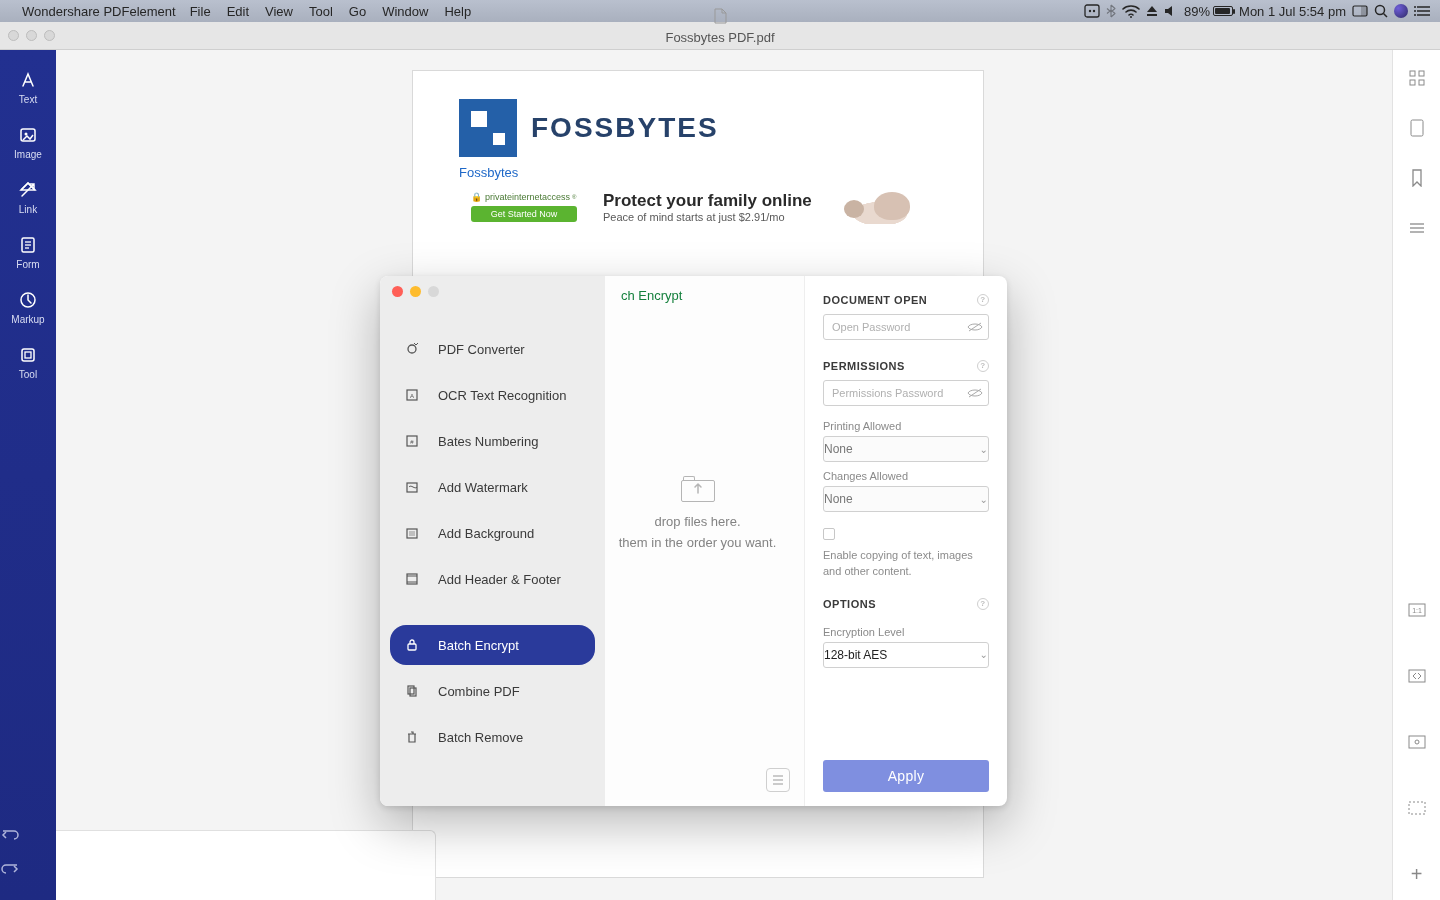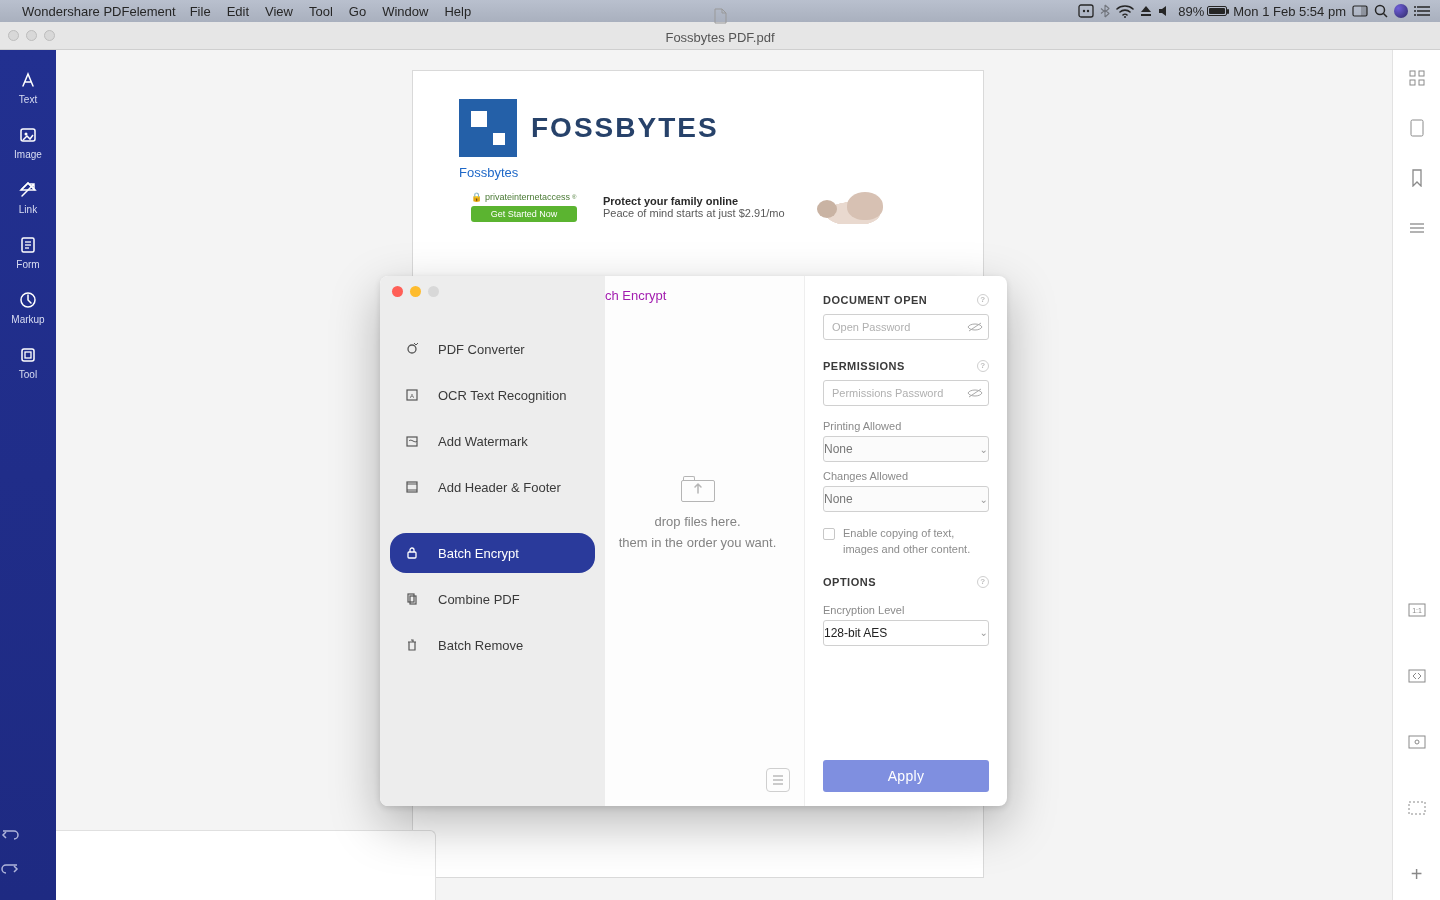--- a/index.html
+++ b/index.html
@@ -45,21 +45,21 @@
 .logo-box::before, .logo-box::after{ content:""; position:absolute; background:#fff;}
 .logo-box::before{ width:16px; height:16px; left:12px; top:12px;}
 .logo-box::after{ width:12px; height:12px; right:12px; bottom:12px;}
 .logo-text{ font-size:28px; font-weight:700; letter-spacing:2px; color:#27426a;}
 .brand-link{ font-size:13px; color:#1e68c8; margin-top:8px; display:block;}
 .ad-banner{ margin-top:10px; display:flex; align-items:center; gap:14px; border:0; }
 .ad-left{ width:130px; text-align:center; }
 .pia-badge{ font-size:9px; color:#4a7a35; display:flex; align-items:center; justify-content:center; gap:2px;}
 .get-started{ background:#5bb430; color:#fff; font-size:9px; padding:3px 20px; border-radius:3px; display:inline-block; margin-top:4px;}
 .ad-mid{}
-.ad-mid .h{ font-weight:700; font-size:11px; color:#2a2a2a;}
+.ad-mid .h{ font-weight:700; font-size:17px; color:#2a2a2a;}
 .ad-mid .s{ font-size:11px; color:#595959;}
 .ad-img{ width:90px; height:34px; background: radial-gradient(ellipse at 60% 70%, #e9d9cf 35%, #fff 36%); border-radius:2px; position:relative; overflow:hidden;}
 .ad-img::before{content:""; position:absolute; width:36px; height:28px; right:6px; top:2px; background:#d7c1b3; border-radius:50% 50% 45% 45%;}
 .ad-img::after{content:""; position:absolute; width:20px; height:18px; left:18px; top:10px; background:#c9b3a3; border-radius:50%;}
 
 
 .bottom-panel{ position:absolute; left:0; bottom:0; width:380px; height:70px; background:#fff; border:1px solid #e0e0e0; border-left:none; border-bottom:none; border-radius:0 6px 0 0;}
 
 
 .right-rail{ width:48px; border-left:1px solid #e2e2e2; background:#fff; display:flex; flex-direction:column; align-items:center; padding-top:18px; gap:30px;}
@@ -74,41 +74,41 @@
 .modal-traffic{ display:flex; gap:7px; padding:10px 12px 4px;}
 .modal-traffic .td{ width:11px; height:11px; border-radius:50%;}
 .td.red{background:#ff5f57;} .td.yel{background:#febc2e;} .td.gray{background:#d8d8d8;}
 .tool-list{ padding:28px 10px 10px 10px; display:flex; flex-direction:column; gap:6px;}
 .tool-item{ display:flex; align-items:center; gap:18px; padding:12px 14px; border-radius:16px; font-size:13px; color:#3a3a3a; cursor:pointer;}
 .tool-item .ti-ic{ width:16px; height:16px; display:flex; align-items:center; justify-content:center; color:#555;}
 .tool-item.selected{ background:#2a3a9b; color:#fff;margin-top:20px;}
 .tool-item.selected .ti-ic{ color:#fff;}
 
 .modal-mid{ flex:1; background:#fdfdfd; position:relative; padding:14px 14px 14px 0; border-right:1px solid #eee;}
-.mid-title-frag{ position:absolute; top:12px; left:0; font-size:13px; color:#a21caf;}
+.mid-title-frag{ position:absolute; top:12px; left:16px; font-size:13px; color:#15803d;}
 .drop-zone{ position:absolute; left:0; right:14px; top:200px; text-align:center; color:#838383; font-size:13px; line-height:1.6;}
 .drop-icon{ margin:0 auto 10px; width:34px; height:26px; position:relative;}
 .drop-icon .folder{ width:34px; height:22px; border:1.5px solid #b5b5b5; border-radius:2px; position:absolute; bottom:0;}
 .drop-icon .tab{ width:12px; height:5px; border:1.5px solid #b5b5b5; border-bottom:none; border-radius:2px 2px 0 0; position:absolute; top:0; left:2px;}
 .drop-icon .arrow{ position:absolute; left:50%; transform:translateX(-50%); top:5px;}
 .mid-footer{ position:absolute; bottom:14px; right:14px;}
 .list-toggle{ width:24px; height:24px; border:1px solid #cfcfcf; border-radius:4px; display:flex; align-items:center; justify-content:center; color:#888;}
 
 .modal-right{ width:202px; padding:18px 18px 14px; display:flex; flex-direction:column; font-size:12px; color:#4c4c4c; position:relative;}
 .sect-h{ font-size:11px; letter-spacing:.5px; color:#3a3a3a; font-weight:600; margin-bottom:8px; display:flex; align-items:center; justify-content:space-between;}
 .sect-h .info{ width:12px;height:12px;border:1px solid #cfcfcf;border-radius:50%; text-align:center; font-size:8px; line-height:10px; color:#bdbdbd;}
 .pw-wrap{ position:relative; margin-bottom:20px;}
 .pw-input{ width:100%; height:26px; border:1px solid #d0d0d0; border-radius:3px; padding:0 26px 0 8px; font-size:11px; color:#333;}
 .pw-input::placeholder{ color:#b0b0b0;}
 .eye{ position:absolute; right:6px; top:50%; transform:translateY(-50%); color:#9a9a9a;}
 .field-label{ font-size:11px; color:#8a8a8a; margin:8px 0 4px;}
 .sel{ width:100%; height:26px; border:1px solid #d0d0d0; border-radius:3px; background:#fbfbfb; display:flex; align-items:center; justify-content:space-between; padding:0 0; font-size:12px; color:#777;}
 .sel.dark{ color:#222; background:#fff;}
 .chev{ color:#9a9a9a; font-size:10px;}
-.chk-row{ display:flex; gap:8px; margin-top:14px; margin-bottom:18px;}
+.chk-row{ display:flex; gap:8px; margin-top:14px; margin-bottom:18px;flex-direction:column;}
 .chk{ width:12px;height:12px;border:1px solid #c7c7c7;border-radius:2px; flex:0 0 auto; margin-top:2px;}
 .chk-label{ font-size:11px; color:#8c8c8c; line-height:1.45;}
 .apply-btn{ margin-top:auto; height:32px; background:#7f8fe0; color:#fff; border:none; border-radius:3px; font-size:14px; letter-spacing:.3px;}
 
 svg{ display:block;}
 </style>
 </head>
 <body>
 
 <div class="menubar">
@@ -150,21 +150,21 @@
     <svg width="14" height="12" viewBox="0 0 14 12">
         <path d="M1 4 H4 L8 1 V11 L4 8 H1 Z" fill="#262626"></path>
       </svg>
   </span>
   <span class="right-item">
     <span>89%</span>
     <span class="battery-box">
         <span class="fill"></span>
       </span>
   </span>
-  <span class="right-item">Mon 1 Feb  5:54 pm</span>
+  <span class="right-item">Mon 1 Jul  5:54 pm</span>
   <span class="right-item">
     <svg width="16" height="12" viewBox="0 0 16 12">
         <rect x="1" y="1" width="14" height="10" rx="1.5" fill="none" stroke="#262626" stroke-width="1.2"></rect>
         <rect x="9" y="1" width="6" height="10" fill="#262626" opacity=".25"></rect>
       </svg>
   </span>
   <span class="right-item">
     <svg width="14" height="14" viewBox="0 0 14 14">
         <circle cx="6" cy="6" r="4.5" fill="none" stroke="#262626" stroke-width="1.5"></circle>
         <line x1="9.5" y1="9.5" x2="13" y2="13" stroke="#262626" stroke-width="1.5"></line>
@@ -386,25 +386,43 @@
             <svg width="14" height="14" viewBox="0 0 14 14">
               <rect x="2" y="2" width="10" height="10" stroke="currentColor" fill="none" stroke-width="1.2"></rect>
               <text x="7" y="10" font-size="6" text-anchor="middle" fill="currentColor">A</text>
             </svg>
           </span>
           <span>OCR Text Recognition</span>
         </div>
         <div class="tool-item">
           <span class="ti-ic">
             <svg width="14" height="14" viewBox="0 0 14 14">
+              <rect x="2" y="2" width="10" height="10" stroke="currentColor" fill="none" stroke-width="1.2"></rect>
+              <text x="7" y="10" font-size="6" text-anchor="middle" fill="currentColor">#</text>
+            </svg>
+          </span>
+          <span>Bates Numbering</span>
+        </div>
+        <div class="tool-item">
+          <span class="ti-ic">
+            <svg width="14" height="14" viewBox="0 0 14 14">
               <rect x="2" y="3" width="10" height="9" stroke="currentColor" fill="none" stroke-width="1.2"></rect>
               <path d="M4 7 C6 4 10 10 12 7" stroke="currentColor" fill="none"></path>
             </svg>
           </span>
           <span>Add Watermark</span>
+        </div>
+        <div class="tool-item">
+          <span class="ti-ic">
+            <svg width="14" height="14" viewBox="0 0 14 14">
+              <rect x="2" y="3" width="10" height="9" stroke="currentColor" fill="none" stroke-width="1.2"></rect>
+              <rect x="4" y="5" width="6" height="5" fill="currentColor" opacity=".3"></rect>
+            </svg>
+          </span>
+          <span>Add Background</span>
         </div>
         <div class="tool-item">
           <span class="ti-ic">
             <svg width="14" height="14" viewBox="0 0 14 14">
               <rect x="2" y="2" width="10" height="10" stroke="currentColor" fill="none" stroke-width="1.2"></rect>
               <line x1="2" y1="4" x2="12" y2="4" stroke="currentColor"></line>
               <line x1="2" y1="10" x2="12" y2="10" stroke="currentColor"></line>
             </svg>
           </span>
           <span>Add Header &amp; Footer</span>

